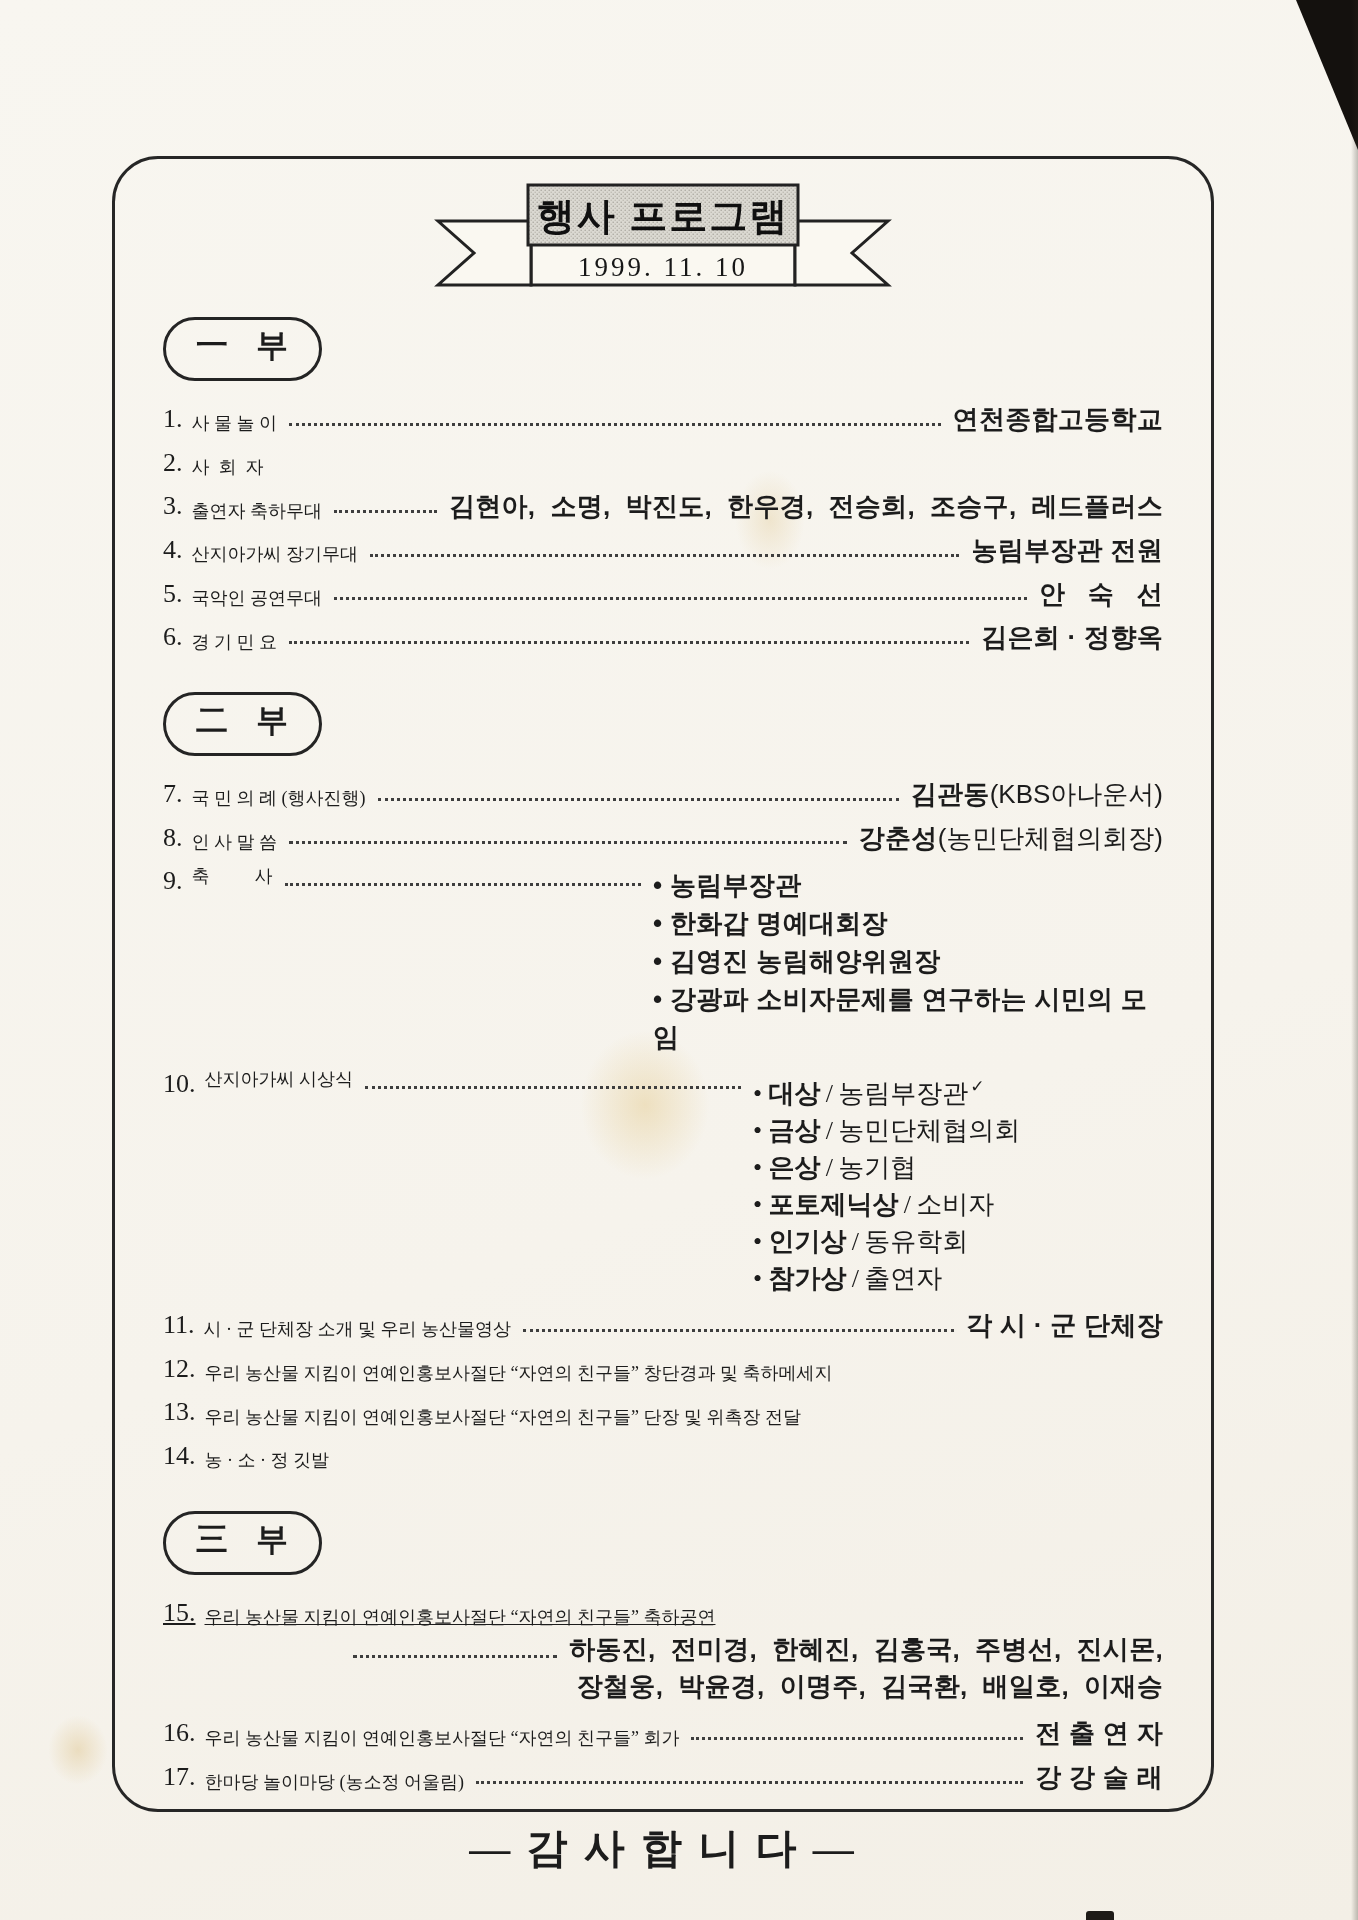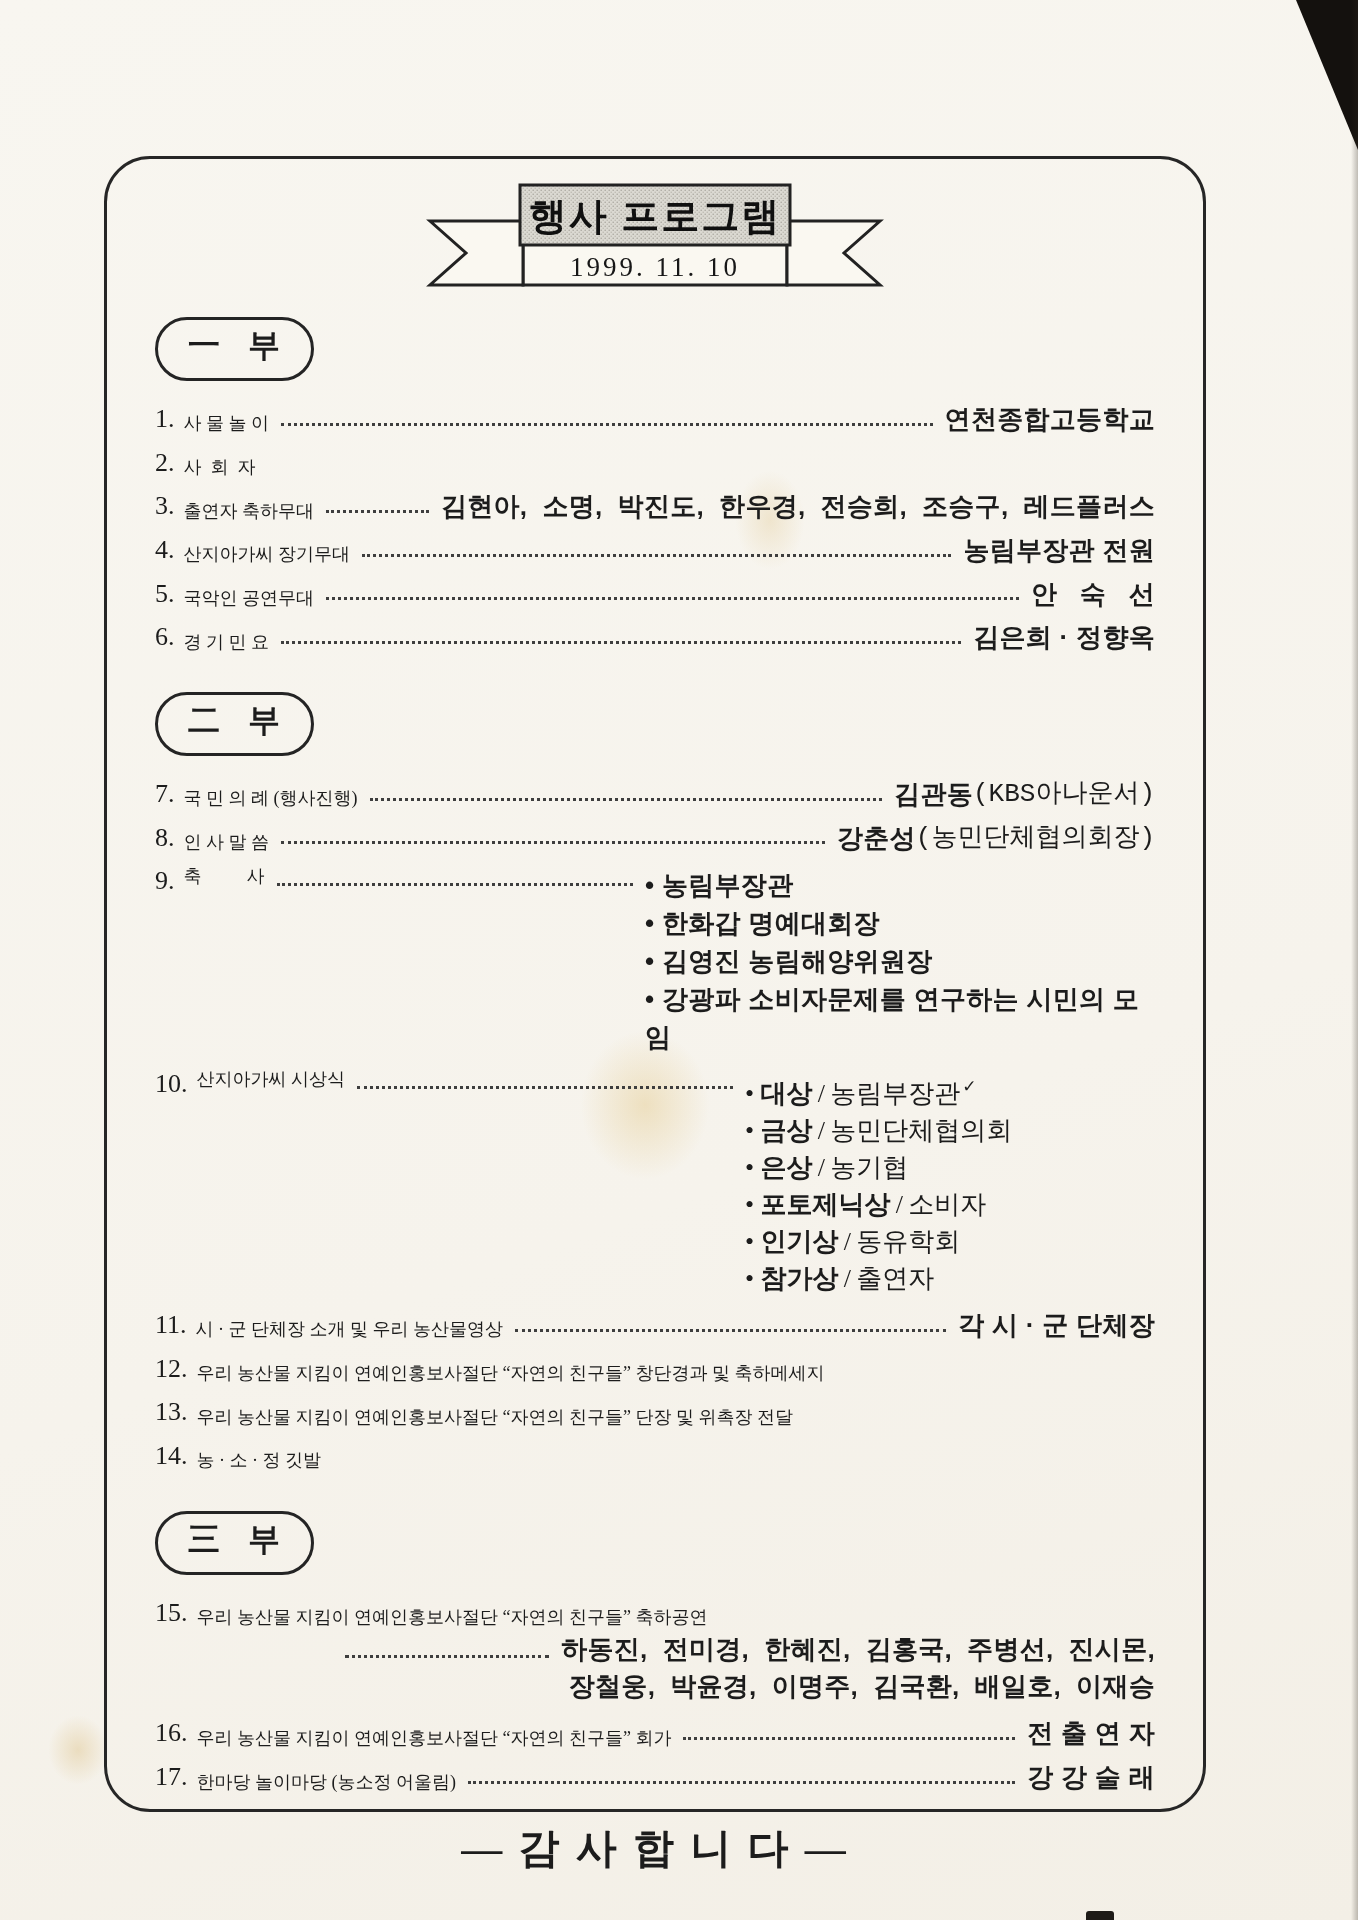--- a/index.html
+++ b/index.html
@@ -30,21 +30,21 @@
   .stain { position: absolute; border-radius: 50%; pointer-events: none; }
   .stain-1 { left: 735px; top: 470px; width: 70px; height: 100px;
     background: radial-gradient(ellipse at center, rgba(216,182,108,0.25), rgba(216,182,108,0) 70%); }
   .stain-2 { left: 580px; top: 1030px; width: 130px; height: 150px;
     background: radial-gradient(ellipse at center, rgba(220,184,100,0.33), rgba(220,184,100,0) 70%); }
   .stain-3 { left: 48px; top: 1715px; width: 60px; height: 70px;
     background: radial-gradient(ellipse at center, rgba(210,172,92,0.30), rgba(210,172,92,0) 70%); }
 
   
   .card {
-    position: absolute; left: 104px; top: 156px;
+    position: absolute; left: 112px; top: 156px;
     width: 1102px; height: 1656px;
     border: 3px solid #262626; border-radius: 46px;
     box-sizing: border-box;
     padding: 0 48px;
   }
 
   
   .banner-wrap { text-align: center; margin-top: 22px; }
   .banner-wrap svg { display: inline-block; }
 
@@ -66,21 +66,21 @@
   .lead {
     flex: 1 1 auto; min-width: 26px; height: 0;
     border-bottom: 3px dotted #3e3e3e;
     margin: 0 12px 9px;
   }
   .val {
     font-family: "Liberation Sans", "DejaVu Sans", sans-serif;
     font-weight: 700; font-size: 26px; white-space: pre; flex: none;
     letter-spacing: 0.3px;
   }
-  .val-serif { font-family: Liberation Mono, monospace; font-weight: 400; letter-spacing: 0; }
+  .val-serif { font-family: Liberation Sans, sans-serif; font-weight: 400; letter-spacing: 0; }
 
   .item.top { align-items: flex-start; }
   .item.top .lead { align-self: flex-start; margin-top: 17px; }
 
   .blist { display: flex; flex-direction: column; width: 510px; flex: none; }
   .b { font: 700 26px/38px "Liberation Sans", "DejaVu Sans", sans-serif; letter-spacing: 0.3px; }
   .b::before { content: "• "; }
 
   .alist { display: flex; flex-direction: column; width: 410px; flex: none; }
   .a { font-size: 26px; line-height: 36px; }
@@ -239,21 +239,21 @@
 
     <div class="item">
       <span class="no">14.</span>
       <span class="title">농 · 소 · 정 깃발</span>
     </div>
 
     <div>
       <div class="sec">三   부</div>
     </div>
 
-    <div class="item" style="margin-bottom:4px;">
+    <div class="item" style="margin-bottom:4px;text-decoration:underline;">
       <span class="no">15.</span>
       <span class="title">우리 농산물 지킴이 연예인홍보사절단 “자연의 친구들” 축하공연</span>
     </div>
     <div class="pline">
       <span class="lead"></span>
       <span class="val">하동진,  전미경,  한혜진,  김홍국,  주병선,  진시몬,</span>
     </div>
     <div class="pline2">
       <span class="val">장철웅,  박윤경,  이명주,  김국환,  배일호,  이재승</span>
     </div>

